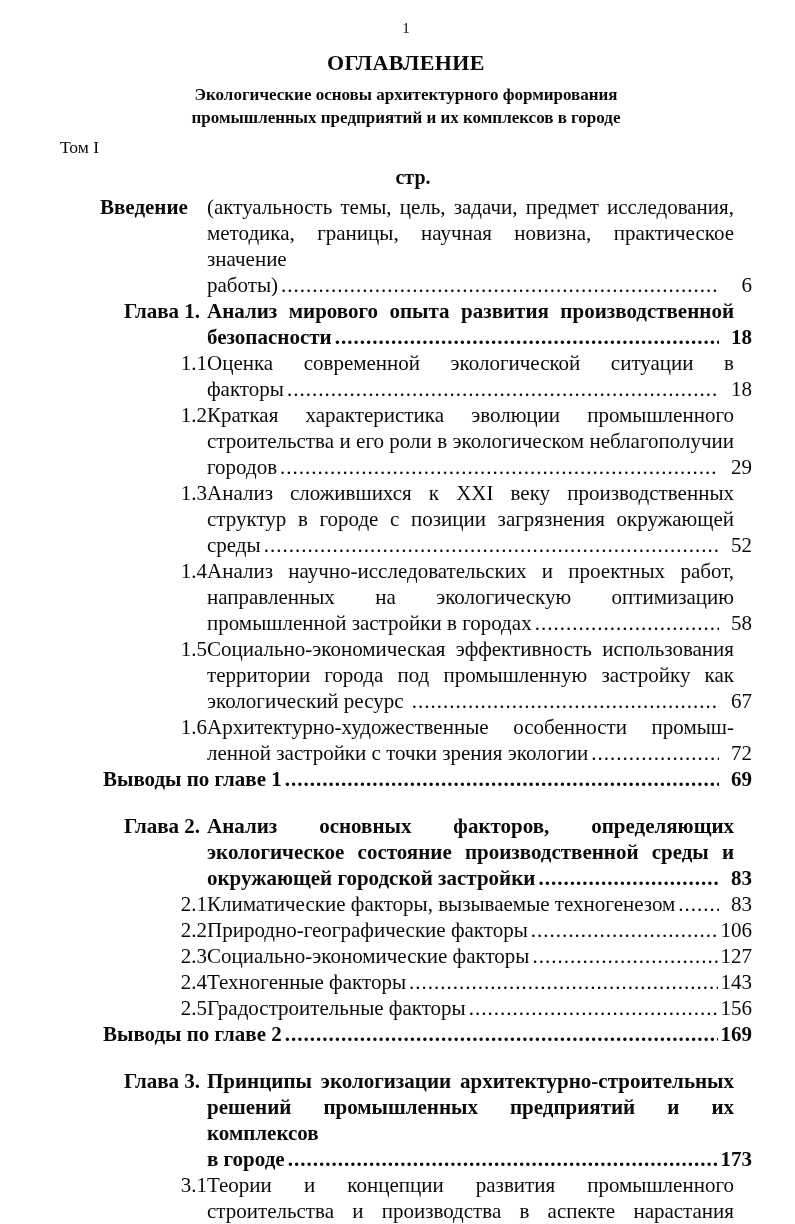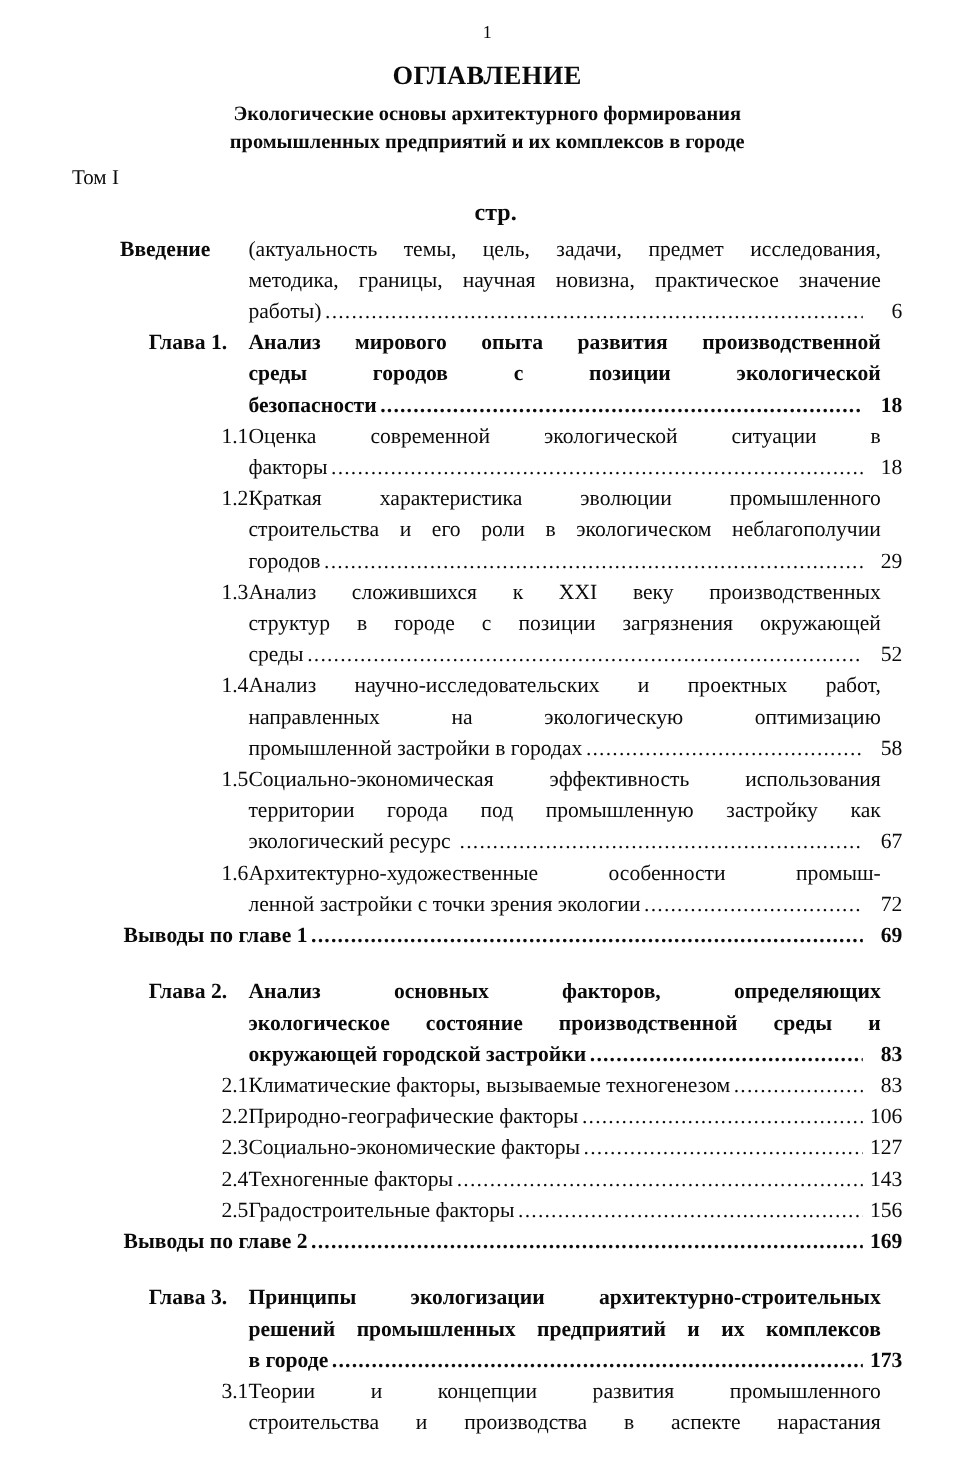--- a/index.html
+++ b/index.html
@@ -12,21 +12,21 @@
     overflow: hidden;
   }
   .page { padding: 16px 43px 0 60px; box-sizing: border-box; }
 
   .pageno-top { text-align: center; font-size: 15px; margin-top: 4px; }
   .title { text-align: center; font-size: 22px; font-weight: 700; margin-top: 13px; letter-spacing: 0.4px; }
   .subtitle { text-align: center; font-weight: 700; font-size: 17px; line-height: 23px; margin-top: 7px; }
   .volume { font-weight: 400; font-size: 17.5px; margin-top: 8px; }
   .col-header { text-align: center; font-weight: 700; font-size: 20px; margin: 8px -14px 0 0; }
 
-  .entries { font-size: 18px; line-height: 26px; margin-top: 5px; }
+  .entries { font-size: 21px; line-height: 26px; margin-top: 5px; }
   .entry { display: flex; }
   .entry.gap { margin-top: 21px; }
   .label { flex: 0 0 147px; width: 147px; box-sizing: border-box; }
   .body { flex: 1 1 auto; min-width: 0; }
 
   .line.just { text-align: justify; text-align-last: justify; margin-right: 18px; }
   .line.last { display: flex; align-items: flex-start; }
   .frag { white-space: pre; flex: 0 0 auto; }
   .leader { flex: 1 1 auto; overflow: hidden; white-space: nowrap; letter-spacing: 1px; margin: 0 3px; }
   .pagenum { flex: 0 0 auto; min-width: 30px; text-align: right; }
@@ -59,21 +59,20 @@
             <span class="frag">работы)</span>
             <span class="leader">............................................................................................................................................................................................................................................................................................................</span>
             <span class="pagenum">6</span>
           </div>
         </div>
   </div>
       <div class="entry type-chapter">
     <div class="label">Глава 1.</div>
     <div class="body">
           <div class="line just">Анализ мирового опыта развития производственной</div>
-          <div class="line just">среды городов с позиции экологической</div>
           <div class="line last">
             <span class="frag">безопасности</span>
             <span class="leader">............................................................................................................................................................................................................................................................................................................</span>
             <span class="pagenum">18</span>
           </div>
         </div>
   </div>
       <div class="entry type-sub">
     <div class="label">1.1</div>
     <div class="body">

